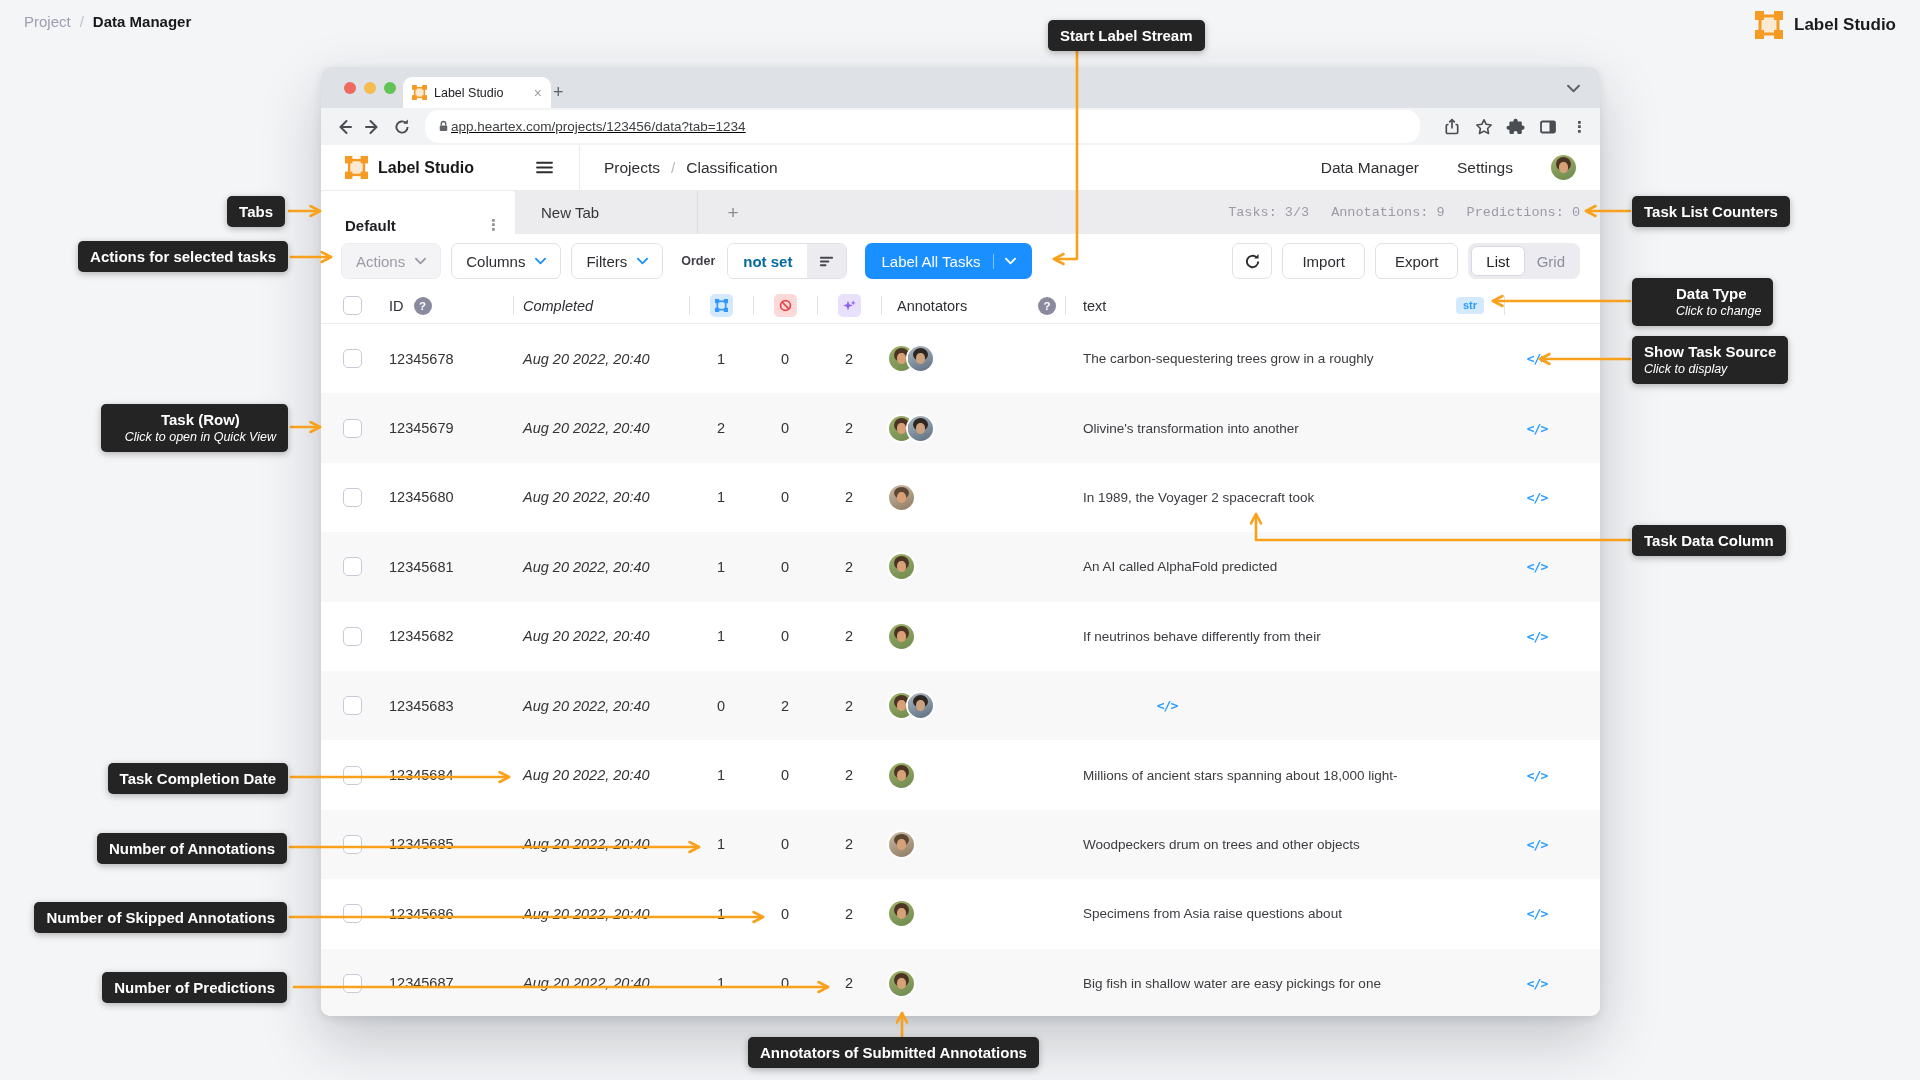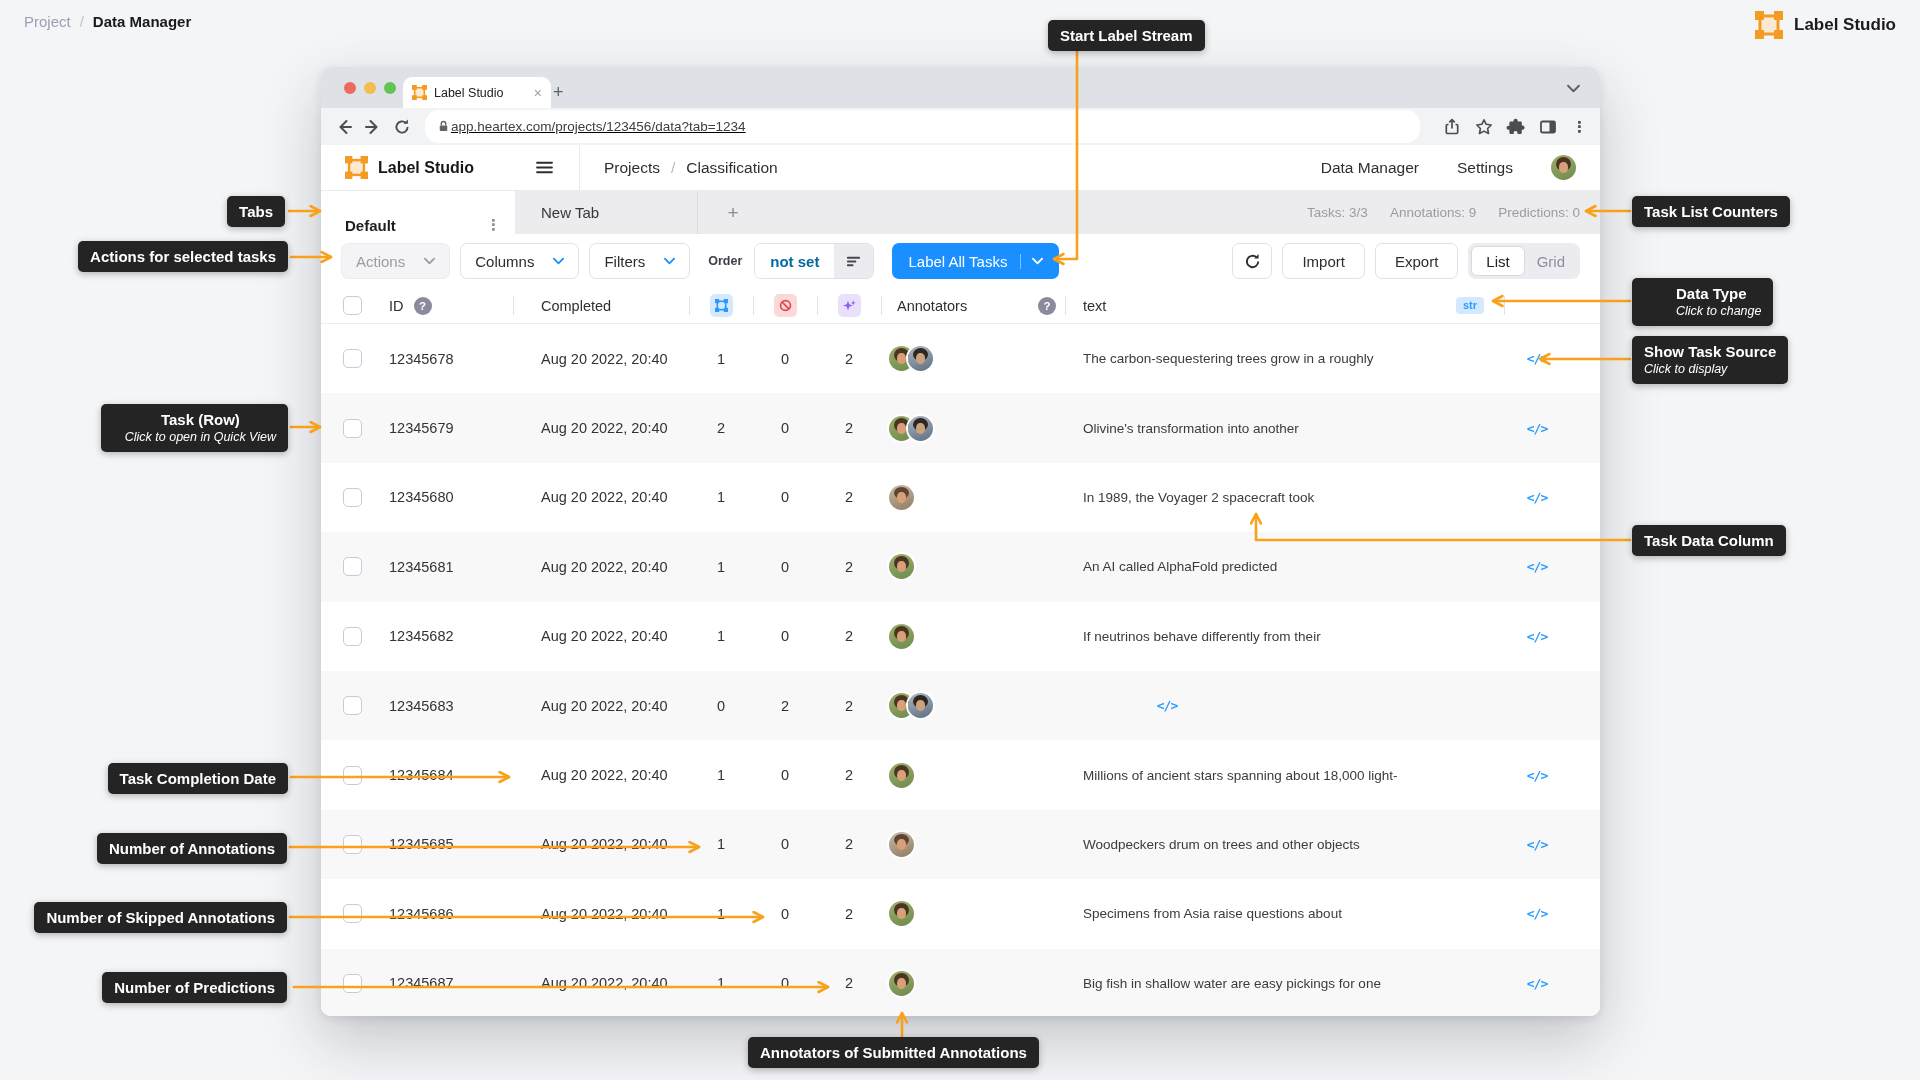--- a/index.html
+++ b/index.html
@@ -52,24 +52,24 @@
   .hav{width:27px;height:27px;}
 
   .atabs{height:43px;flex:none;background:#ececee;display:flex;align-items:stretch;}
   .atab-active{width:156px;background:#fff;display:flex;align-items:flex-end;padding:0 14px 0 24px;
     font-size:15px;font-weight:700;color:#1f1f23;border-radius:2px 2px 0 0;}
   .atab-active .dots{margin-left:auto;color:#8f9096;font-size:15px;}
   .atab{width:156px;display:flex;align-items:center;padding-left:26px;font-size:15px;color:#36363b;}
   .atab-add{width:70px;display:flex;align-items:center;justify-content:center;font-size:19px;color:#8c8c94;
     border-left:1px solid #dcdce0;}
   .acounters{margin-left:auto;display:flex;align-items:center;gap:22px;padding-right:20px;
-    font-size:13.5px;color:#9b9ba8;}
+    font-size:13.5px;color:#9b9ba8;font-family:Liberation Mono, monospace;}
 
   .atoolbar{height:54px;flex:none;display:flex;align-items:center;padding:0 20px;gap:10px;}
-  .btn{height:36px;display:inline-flex;align-items:center;gap:19px;padding:0 14px;border-radius:7px;
+  .btn{height:36px;display:inline-flex;align-items:center;gap:10px;padding:0 14px;border-radius:7px;
     border:1px solid #e0e0e6;background:#fff;font-size:15px;font-weight:500;color:#2c2c31;box-sizing:border-box;}
   .btn.disabled{background:#f4f4f6;border-color:#ececf0;color:#9b9ba8;}
   .chev{color:#1a8fff;} .chev.gray{color:#9b9ba8;} .chev.white{color:#fff;}
   .order-lab{font-size:12.5px;font-weight:700;color:#3f3f4a;margin:0 2px 0 8px;}
   .order-ctl{height:36px;display:flex;border:1px solid #e0e0e6;border-radius:7px;overflow:hidden;box-sizing:border-box;}
   .order-val{display:flex;align-items:center;padding:0 15px;background:#fff;font-size:15px;font-weight:600;color:#0369a1;}
   .order-sort{display:flex;align-items:center;padding:0 11px;background:#ececf0;}
   .btn-primary{height:36px;display:inline-flex;align-items:center;background:#1a8fff;color:#fff;border-radius:7px;
     padding:0 16px;font-size:15px;font-weight:500;margin-left:8px;}
   .btn-primary .vl{width:1px;height:15px;background:rgba(255,255,255,.45);margin:0 11px 0 13px;}
@@ -84,21 +84,21 @@
   
   .thead{height:35px;flex:none;display:flex;align-items:center;border-bottom:1px solid #ececee;
     font-size:14.5px;font-weight:500;color:#2e2e33;}
   .rows{flex:1;overflow:hidden;}
   .trow{height:69.4px;display:flex;align-items:center;font-size:14.5px;color:#333;}
   .trow.alt{background:#f8f8f9;}
   .cell{display:flex;align-items:center;box-sizing:border-box;flex:none;position:relative;height:100%;}
   .c-check{width:56px;padding-left:22px;}
   .c-id{width:100px;padding-left:12px;}
   .c-q1{width:36px;justify-content:center;}
-  .c-date{width:176px;padding-left:28px;white-space:nowrap;}
+  .c-date{width:176px;padding-left:10px;white-space:nowrap;font-style:italic;}
   .c-n{width:64px;justify-content:center;}
   .c-ann{width:148px;padding-left:8px;}
   .thead .c-ann{padding-left:16px;}
   .c-q2{width:36px;justify-content:center;}
   .c-text{width:370px;padding-left:18px;font-size:13.5px;color:#3b3b40;white-space:nowrap;overflow:hidden;}
   .thead .c-text{font-size:14.5px;color:#2e2e33;}
   .c-str{width:70px;justify-content:center;}
   .c-src{width:64px;justify-content:center;}
   .c-fill{flex:1;}
   .thead .dvl::before{content:'';position:absolute;left:0;top:8px;width:1px;height:19px;background:#e2e2e7;}

